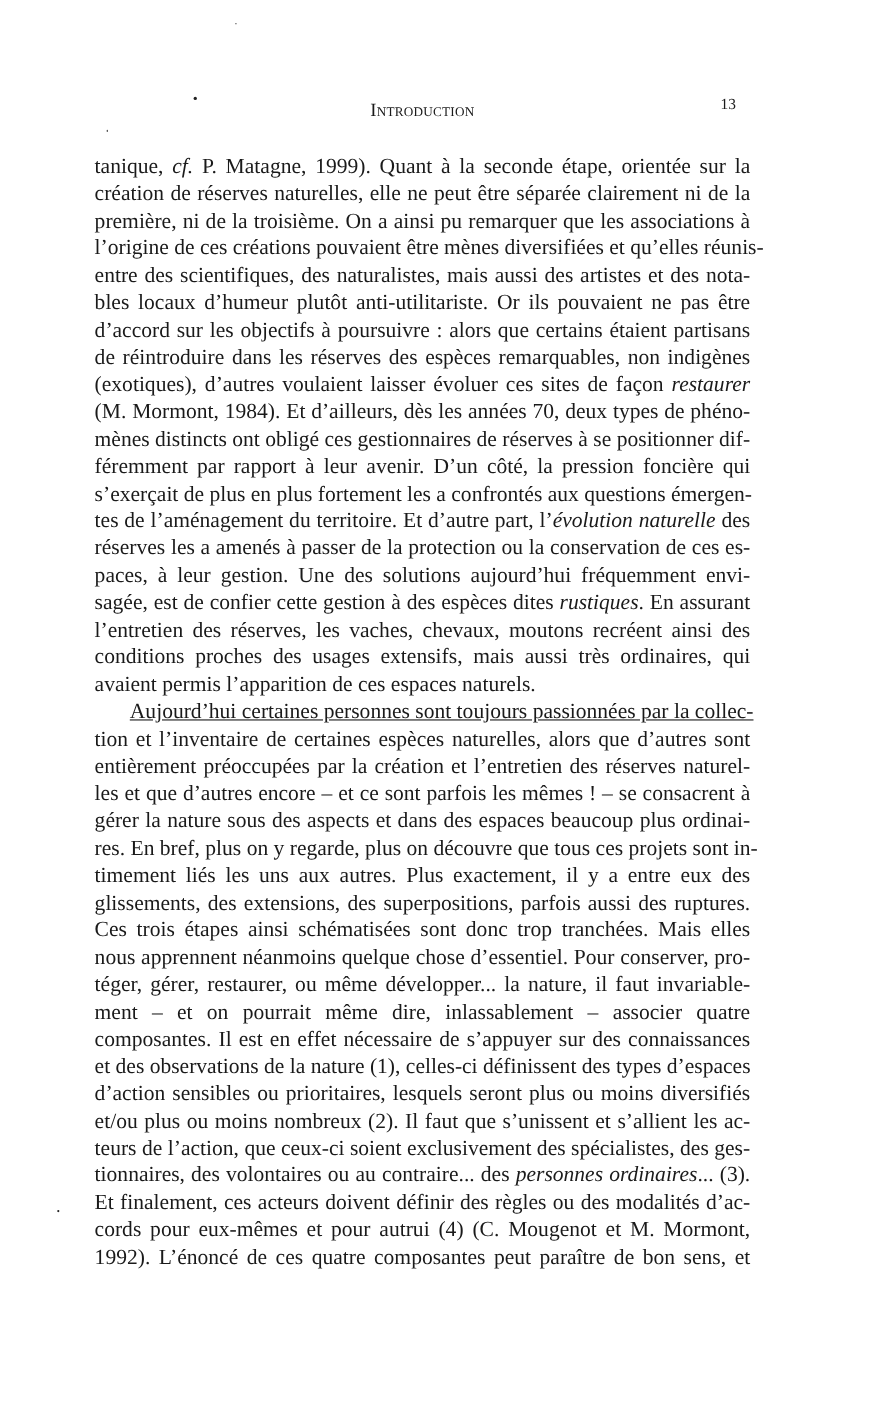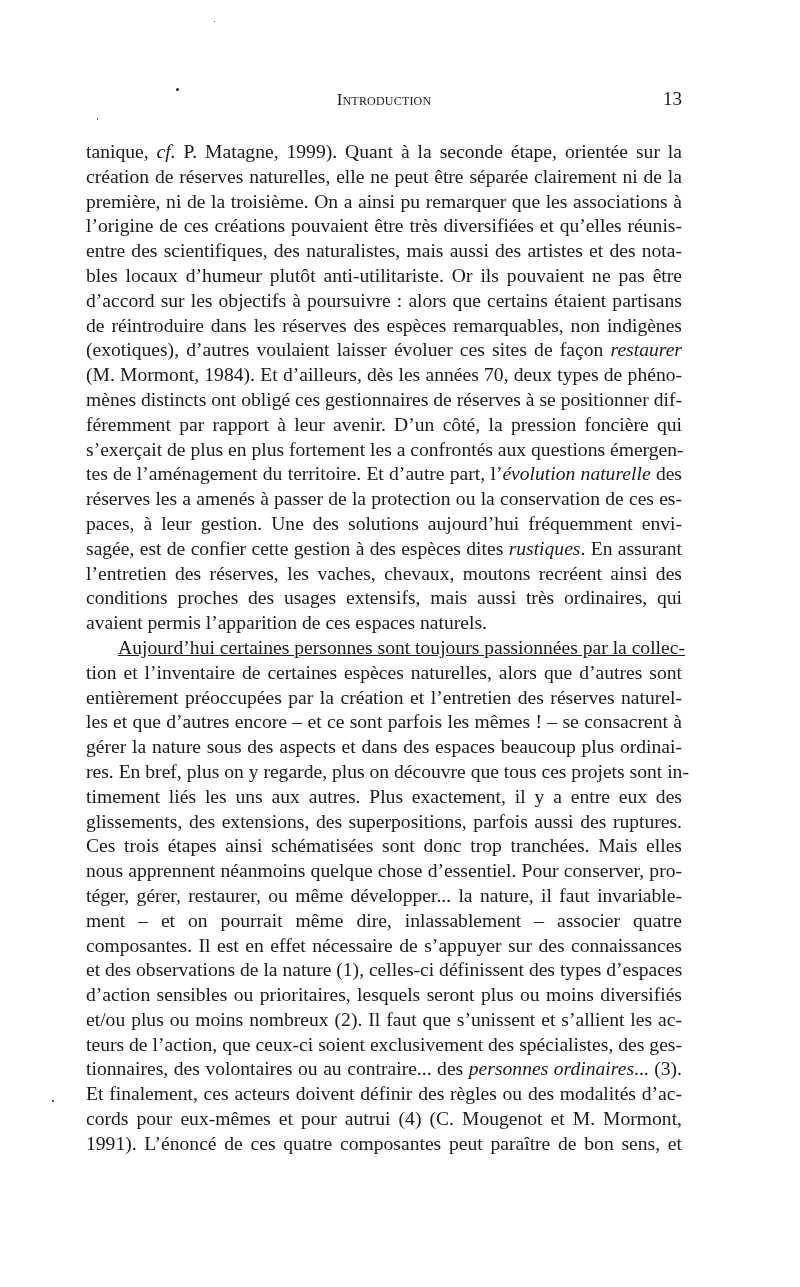--- a/index.html
+++ b/index.html
@@ -2,21 +2,21 @@
 <html><head>
   <meta charset="utf-8">
   <style>
     html, body { margin: 0; padding: 0; background: #ffffff; }
     body { width: 800px; height: 1287px; position: relative; overflow: hidden;
            font-family: "Liberation Serif", "DejaVu Serif", serif; color: #1a1a1a; }
     .page { position: absolute; left: 0; top: 0; width: 800px; height: 1287px; }
     .running-head { position: absolute; top: 88px; left: 86px; width: 596px; height: 24px; }
     .running-title { position: absolute; left: 0; right: 0; text-align: center;
                      font-variant: small-caps; font-size: 17px; letter-spacing: 0.2px; top: 2px; }
-    .page-number { position: absolute; right: 0; font-size: 19px; top: 0; }
+    .page-number { position: absolute; right: 13px; font-size: 14px; top: 0; }
     .body-text { position: absolute; top: 140px; left: 86px; width: 596px; }
     .line { display: block; font-size: 19.6px; line-height: 24.8px; height: 24.8px;
             white-space: nowrap; text-align: justify; text-align-last: justify; }
     .line.last { text-align-last: left; }
     .line.indent { padding-left: 32px; text-decoration: underline; }
     .line i { font-style: italic; margin-top: 20px; }
     .speck { position: absolute; background: #222; border-radius: 50%; }
   </style>
 </head>
 <body>
@@ -25,21 +25,21 @@
   <div class="running-head">
     <span class="running-title">Introduction</span>
     <span class="page-number">13</span>
   </div>
 
   <div class="body-text" id="body-text">
       <div>
         <span class="line"><span>tanique, </span><i>cf.</i><span> P. Matagne, 1999). Quant à la seconde étape, orientée sur la</span></span>
         <span class="line"><span>création de réserves naturelles, elle ne peut être séparée clairement ni de la</span></span>
         <span class="line"><span>première, ni de la troisième. On a ainsi pu remarquer que les associations à</span></span>
-        <span class="line"><span>l’origine de ces créations pouvaient être très diversifiées et qu’elles réunis-</span></span>
+        <span class="line"><span>l’origine de ces créations pouvaient être mènes diversifiées et qu’elles réunis-</span></span>
         <span class="line"><span>entre des scientifiques, des naturalistes, mais aussi des artistes et des nota-</span></span>
         <span class="line"><span>bles locaux d’humeur plutôt anti-utilitariste. Or ils pouvaient ne pas être</span></span>
         <span class="line"><span>d’accord sur les objectifs à poursuivre : alors que certains étaient partisans</span></span>
         <span class="line"><span>de réintroduire dans les réserves des espèces remarquables, non indigènes</span></span>
         <span class="line"><span>(exotiques), d’autres voulaient laisser évoluer ces sites de façon </span><i>restaurer</i></span>
         <span class="line"><span>(M. Mormont, 1984). Et d’ailleurs, dès les années 70, deux types de phéno-</span></span>
         <span class="line"><span>mènes distincts ont obligé ces gestionnaires de réserves à se positionner dif-</span></span>
         <span class="line"><span>féremment par rapport à leur avenir. D’un côté, la pression foncière qui</span></span>
         <span class="line"><span>s’exerçait de plus en plus fortement les a confrontés aux questions émergen-</span></span>
         <span class="line"><span>tes de l’aménagement du territoire. Et d’autre part, l’</span><i>évolution naturelle</i><span> des</span></span>
@@ -64,21 +64,21 @@
         <span class="line"><span>téger, gérer, restaurer, ou même développer... la nature, il faut invariable-</span></span>
         <span class="line"><span>ment – et on pourrait même dire, inlassablement – associer quatre</span></span>
         <span class="line"><span>composantes. Il est en effet nécessaire de s’appuyer sur des connaissances</span></span>
         <span class="line"><span>et des observations de la nature (1), celles-ci définissent des types d’espaces</span></span>
         <span class="line"><span>d’action sensibles ou prioritaires, lesquels seront plus ou moins diversifiés</span></span>
         <span class="line"><span>et/ou plus ou moins nombreux (2). Il faut que s’unissent et s’allient les ac-</span></span>
         <span class="line"><span>teurs de l’action, que ceux-ci soient exclusivement des spécialistes, des ges-</span></span>
         <span class="line"><span>tionnaires, des volontaires ou au contraire... des </span><i>personnes ordinaires</i><span>... (3).</span></span>
         <span class="line"><span>Et finalement, ces acteurs doivent définir des règles ou des modalités d’ac-</span></span>
         <span class="line"><span>cords pour eux-mêmes et pour autrui (4) (C. Mougenot et M. Mormont,</span></span>
-        <span class="line"><span>1991). L’énoncé de ces quatre composantes peut paraître de bon sens, et</span></span>
+        <span class="line"><span>1992). L’énoncé de ces quatre composantes peut paraître de bon sens, et</span></span>
       </div>
     </div>
 
   <span class="speck" style="left:176px;top:88px;width:3px;height:3px;"></span>
   <span class="speck" style="left:214px;top:21px;width:1px;height:1px;"></span>
   <span class="speck" style="left:97px;top:118px;width:1px;height:2px;"></span>
   <span class="speck" style="left:52px;top:1100px;width:2px;height:2px;"></span>
 </div>
 
 </body></html>

